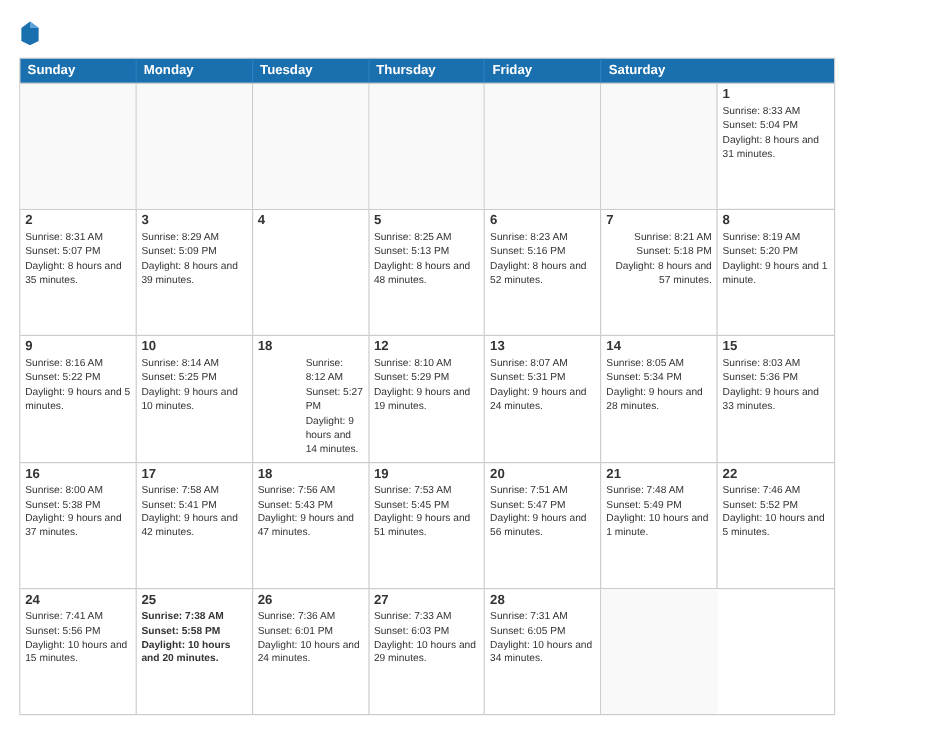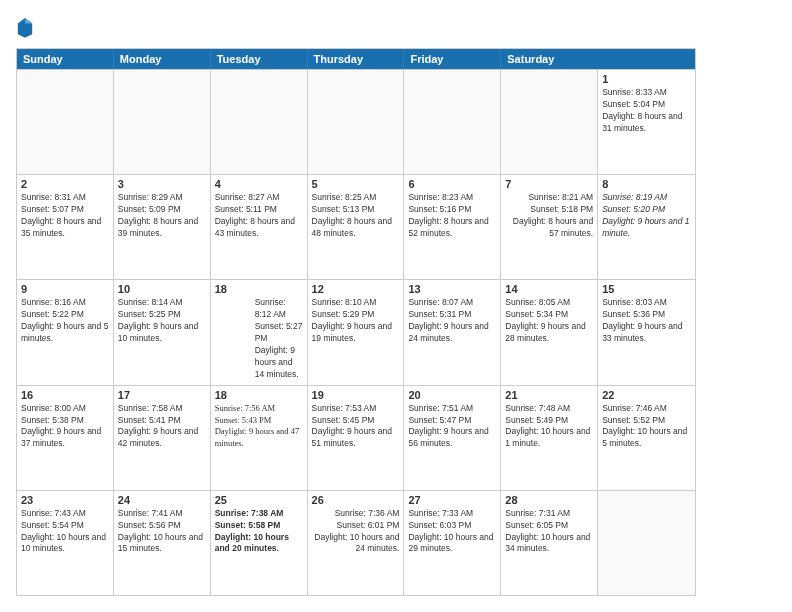--- a/index.html
+++ b/index.html
@@ -160,23 +160,20 @@
 Daylight: 8 hours and 35 minutes.</div>
           </div>
           <div class="cal-cell">
             <span class="cell-date">3</span>
             <div class="cell-info" style="white-space: pre-line;">Sunrise: 8:29 AM
 Sunset: 5:09 PM
 Daylight: 8 hours and 39 minutes.</div>
           </div>
           <div class="cal-cell">
             <span class="cell-date">4</span>
-            <div class="cell-info" style="white-space: pre-line;">Sunrise: 8:27 AM
-Sunset: 5:11 PM
-Daylight: 8 hours and 43 minutes.</div>
           </div>
           <div class="cal-cell">
             <span class="cell-date">5</span>
             <div class="cell-info" style="white-space: pre-line;">Sunrise: 8:25 AM
 Sunset: 5:13 PM
 Daylight: 8 hours and 48 minutes.</div>
           </div>
           <div class="cal-cell">
             <span class="cell-date">6</span>
             <div class="cell-info" style="white-space: pre-line;">Sunrise: 8:23 AM
@@ -184,21 +181,21 @@
 Daylight: 8 hours and 52 minutes.</div>
           </div>
           <div class="cal-cell">
             <span class="cell-date">7</span>
             <div class="cell-info" style="white-space: pre-line; text-align: right;">Sunrise: 8:21 AM
 Sunset: 5:18 PM
 Daylight: 8 hours and 57 minutes.</div>
           </div>
           <div class="cal-cell">
             <span class="cell-date">8</span>
-            <div class="cell-info" style="white-space: pre-line; font-style: italic;">Sunrise: 8:19 AM
+            <div class="cell-info" style="white-space: pre-line;">Sunrise: 8:19 AM
 Sunset: 5:20 PM
 Daylight: 9 hours and 1 minute.</div>
           </div>
         </div>
         <div class="cal-row">
           <div class="cal-cell">
             <span class="cell-date">9</span>
             <div class="cell-info" style="white-space: pre-line;">Sunrise: 8:16 AM
 Sunset: 5:22 PM
 Daylight: 9 hours and 5 minutes.</div>
@@ -248,21 +245,21 @@
 Daylight: 9 hours and 37 minutes.</div>
           </div>
           <div class="cal-cell">
             <span class="cell-date">17</span>
             <div class="cell-info" style="white-space: pre-line;">Sunrise: 7:58 AM
 Sunset: 5:41 PM
 Daylight: 9 hours and 42 minutes.</div>
           </div>
           <div class="cal-cell">
             <span class="cell-date">18</span>
-            <div class="cell-info" style="white-space: pre-line; font-family: Liberation Serif, serif;">Sunrise: 7:56 AM
+            <div class="cell-info" style="white-space: pre-line;">Sunrise: 7:56 AM
 Sunset: 5:43 PM
 Daylight: 9 hours and 47 minutes.</div>
           </div>
           <div class="cal-cell">
             <span class="cell-date">19</span>
             <div class="cell-info" style="white-space: pre-line;">Sunrise: 7:53 AM
 Sunset: 5:45 PM
 Daylight: 9 hours and 51 minutes.</div>
           </div>
           <div class="cal-cell">
@@ -279,40 +276,34 @@
           </div>
           <div class="cal-cell">
             <span class="cell-date">22</span>
             <div class="cell-info" style="white-space: pre-line;">Sunrise: 7:46 AM
 Sunset: 5:52 PM
 Daylight: 10 hours and 5 minutes.</div>
           </div>
         </div>
         <div class="cal-row">
           <div class="cal-cell">
-            <span class="cell-date">23</span>
-            <div class="cell-info" style="white-space: pre-line;">Sunrise: 7:43 AM
-Sunset: 5:54 PM
-Daylight: 10 hours and 10 minutes.</div>
-          </div>
-          <div class="cal-cell">
             <span class="cell-date">24</span>
             <div class="cell-info" style="white-space: pre-line;">Sunrise: 7:41 AM
 Sunset: 5:56 PM
 Daylight: 10 hours and 15 minutes.</div>
           </div>
           <div class="cal-cell">
             <span class="cell-date">25</span>
             <div class="cell-info" style="white-space: pre-line; font-weight: bold;">Sunrise: 7:38 AM
 Sunset: 5:58 PM
 Daylight: 10 hours and 20 minutes.</div>
           </div>
           <div class="cal-cell">
             <span class="cell-date">26</span>
-            <div class="cell-info" style="white-space: pre-line; text-align: right;">Sunrise: 7:36 AM
+            <div class="cell-info" style="white-space: pre-line;">Sunrise: 7:36 AM
 Sunset: 6:01 PM
 Daylight: 10 hours and 24 minutes.</div>
           </div>
           <div class="cal-cell">
             <span class="cell-date">27</span>
             <div class="cell-info" style="white-space: pre-line;">Sunrise: 7:33 AM
 Sunset: 6:03 PM
 Daylight: 10 hours and 29 minutes.</div>
           </div>
           <div class="cal-cell">

